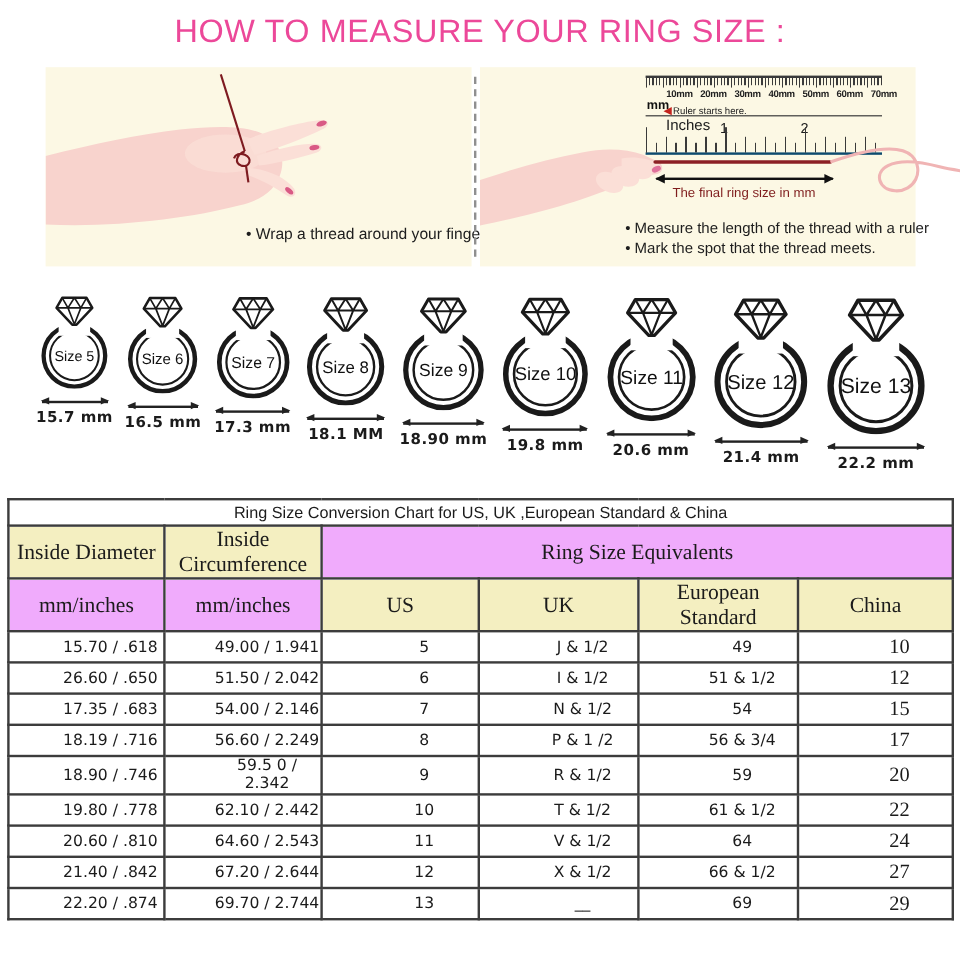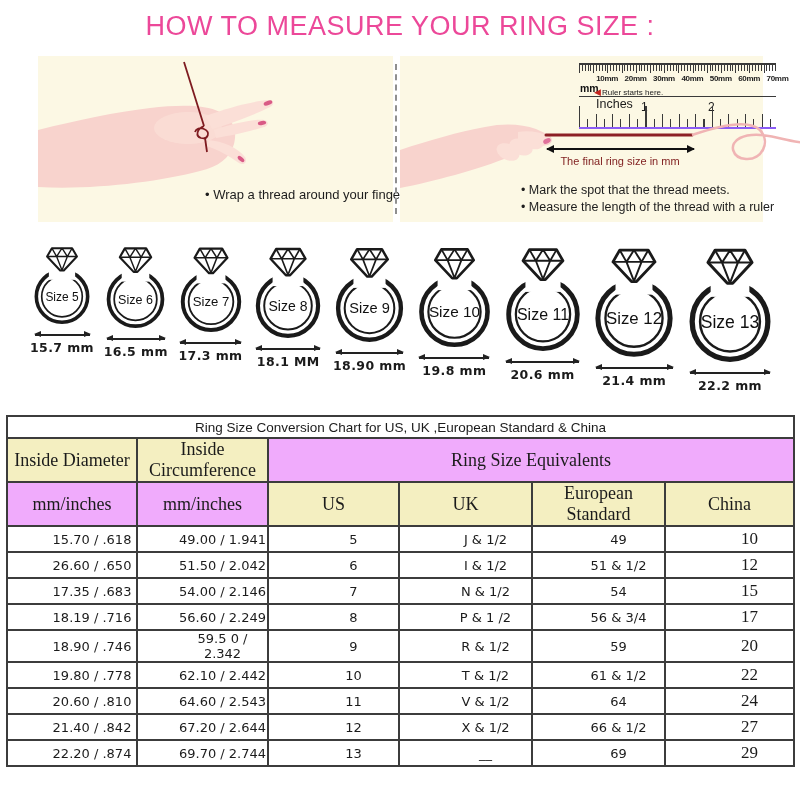--- a/index.html
+++ b/index.html
@@ -14,21 +14,21 @@
   .panel { position:absolute; top:0; height:166px; background:#FCF8E4; }
   .panel-left  { left:38px;  width:355px; }
   .panel-right { left:400px; width:363px; overflow:visible; }
   .divider { position:absolute; left:395px; top:8px; height:150px; border-left:2px dashed #8f8f8f; }
   .panel svg { position:absolute; left:0; top:0; }
 
   .l-bullet { position:absolute; left:167px; top:131px; font-size:13px; color:#1d1d1d; white-space:nowrap; }
   .r-bullets { position:absolute; left:121px; top:126px; font-size:12.5px; line-height:17px; color:#1d1d1d; white-space:nowrap; }
 
   
-  .ruler { position:absolute; left:138px; top:7px; width:197px; height:66px; border-bottom:2px solid #8b5cf6;margin-left:41px; }
+  .ruler { position:absolute; left:138px; top:7px; width:197px; height:66px; border-bottom:2px solid #0c4a6e; }
   .topline { position:absolute; top:0; left:0; right:0; height:10px; border-top:2px solid #3a3a3a;
     background-image:
       repeating-linear-gradient(90deg,#3a3a3a 0 1px,transparent 1px 14.2px),
       repeating-linear-gradient(90deg,#3a3a3a 0 1px,transparent 1px 2.84px);
     background-size:auto 10px, auto 6px;
     background-repeat:repeat-x; background-position:left top,left top; }
   .mm-labels { position:absolute; top:11px; left:14px; display:flex; }
   .mm-labels span { width:28.4px; text-align:center; font-size:8px; font-weight:bold; color:#222; letter-spacing:-.3px; }
   .mm-unit { position:absolute; left:1px; top:19px; font-size:10.5px; font-weight:bold; color:#111; }
   .midline { position:absolute; top:33px; left:0; right:0; border-top:1.5px solid #3a3a3a; }
@@ -156,22 +156,22 @@
         <path d="M118,76 C128,74 140,76 148,80 C152,82 152,87 147,88 L118,86 Z" fill="#FBDFD7"></path>
         <ellipse cx="147" cy="85" rx="4" ry="2.4" fill="#E0719B" transform="rotate(-25 147 85)"></ellipse>
         <path d="M146,79 L292,79" stroke="#8C2025" stroke-width="3" stroke-linecap="round" fill="none"></path>
         <path d="M292,79 C315,71 348,62 360,74 C371,86 362,104 346,103 C332,102 328,88 340,82 C352,76 372,80 383,83 C391,85 398,86 405,87" stroke="#F0B4B4" stroke-width="2.6" fill="none"></path>
       </svg>
 
       <div class="final-arrow"></div>
       <div class="final-label">The final ring size in mm</div>
 
       <div class="r-bullets">
+        <div>• Measure the length of the thread with a ruler</div>
         <div>• Mark the spot that the thread meets.</div>
-        <div>• Measure the length of the thread with a ruler</div>
       </div>
     </div>
   </div>
 
   <div class="rings">
     <div class="ring">
       <svg width="60" height="80" viewBox="0 0 100 134">
         <use href="#ringShape"></use>
         <text x="50" y="95" text-anchor="middle" font-size="20" fill="#111" font-family="Liberation Sans, sans-serif">Size 5</text>
       </svg>

